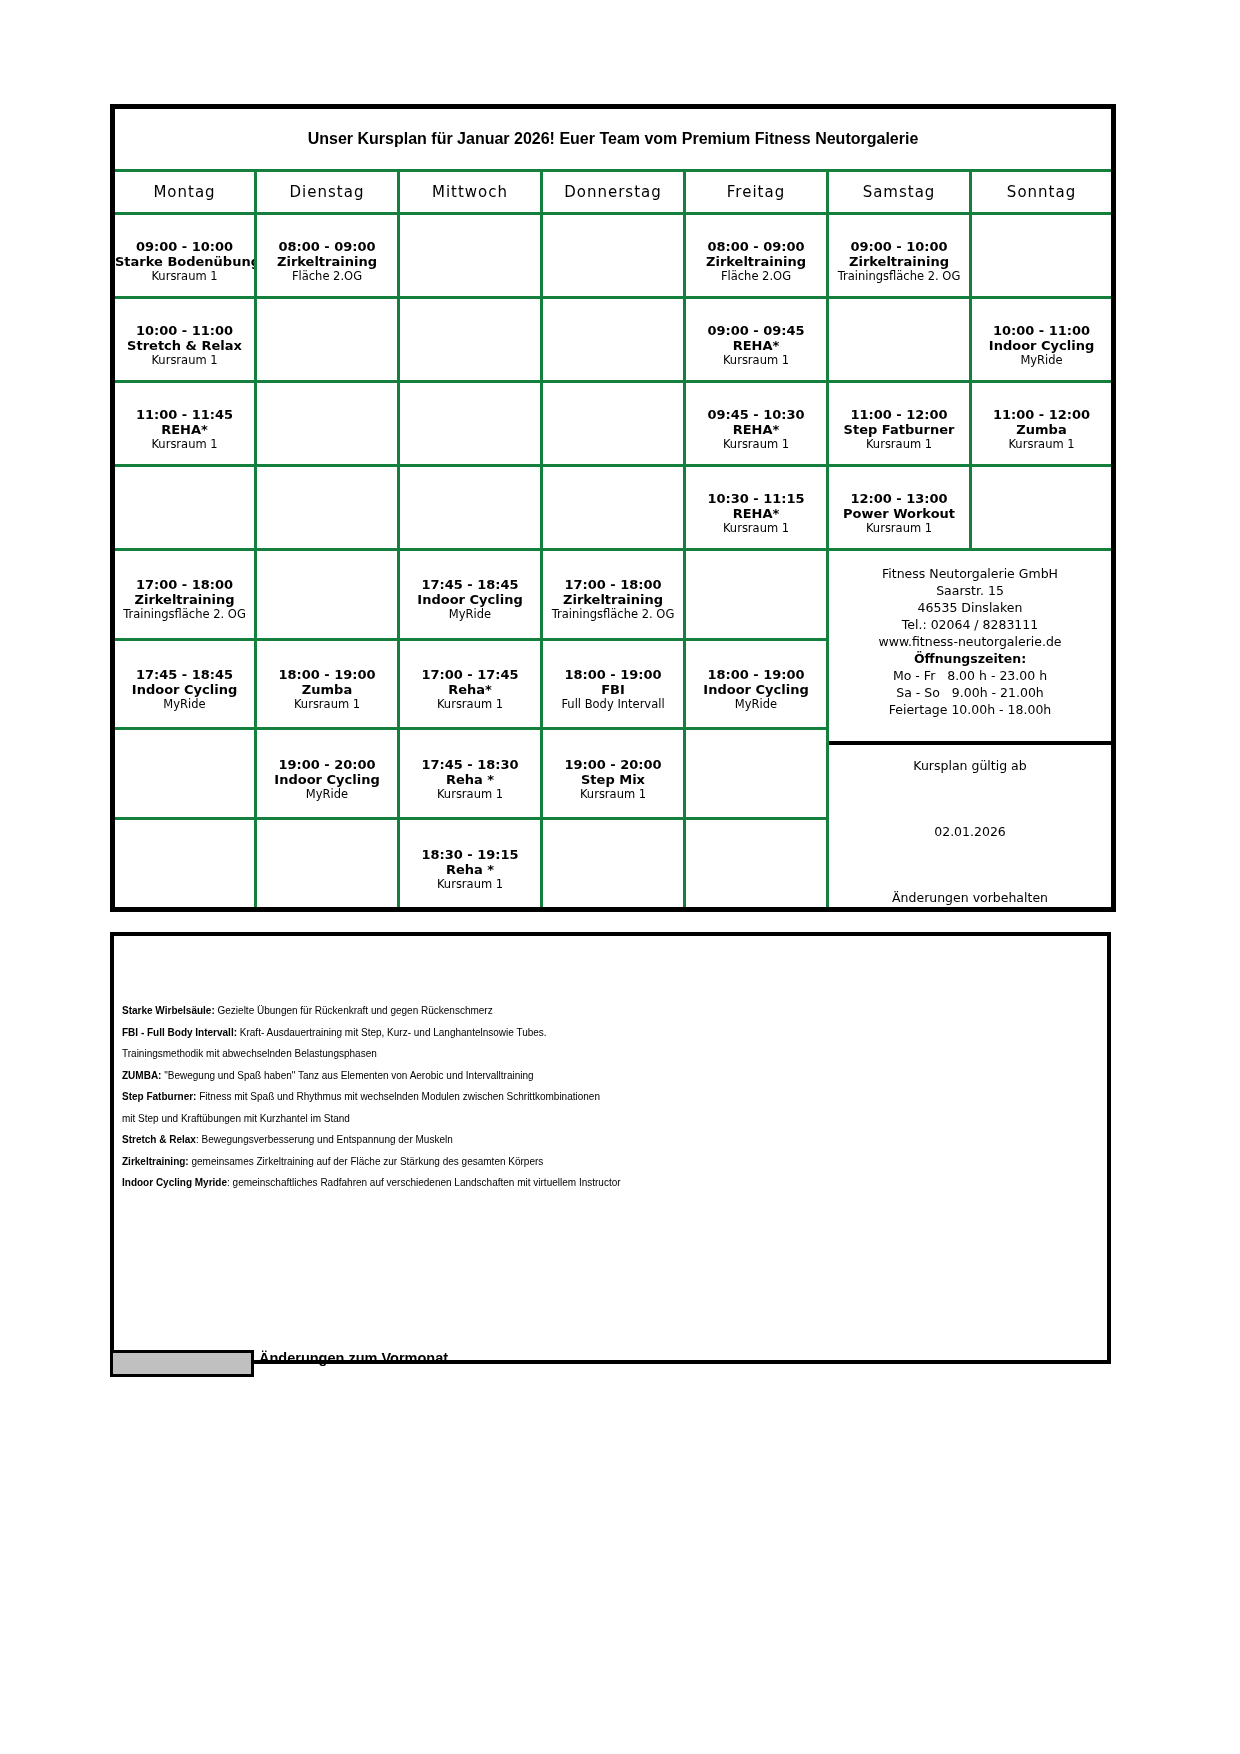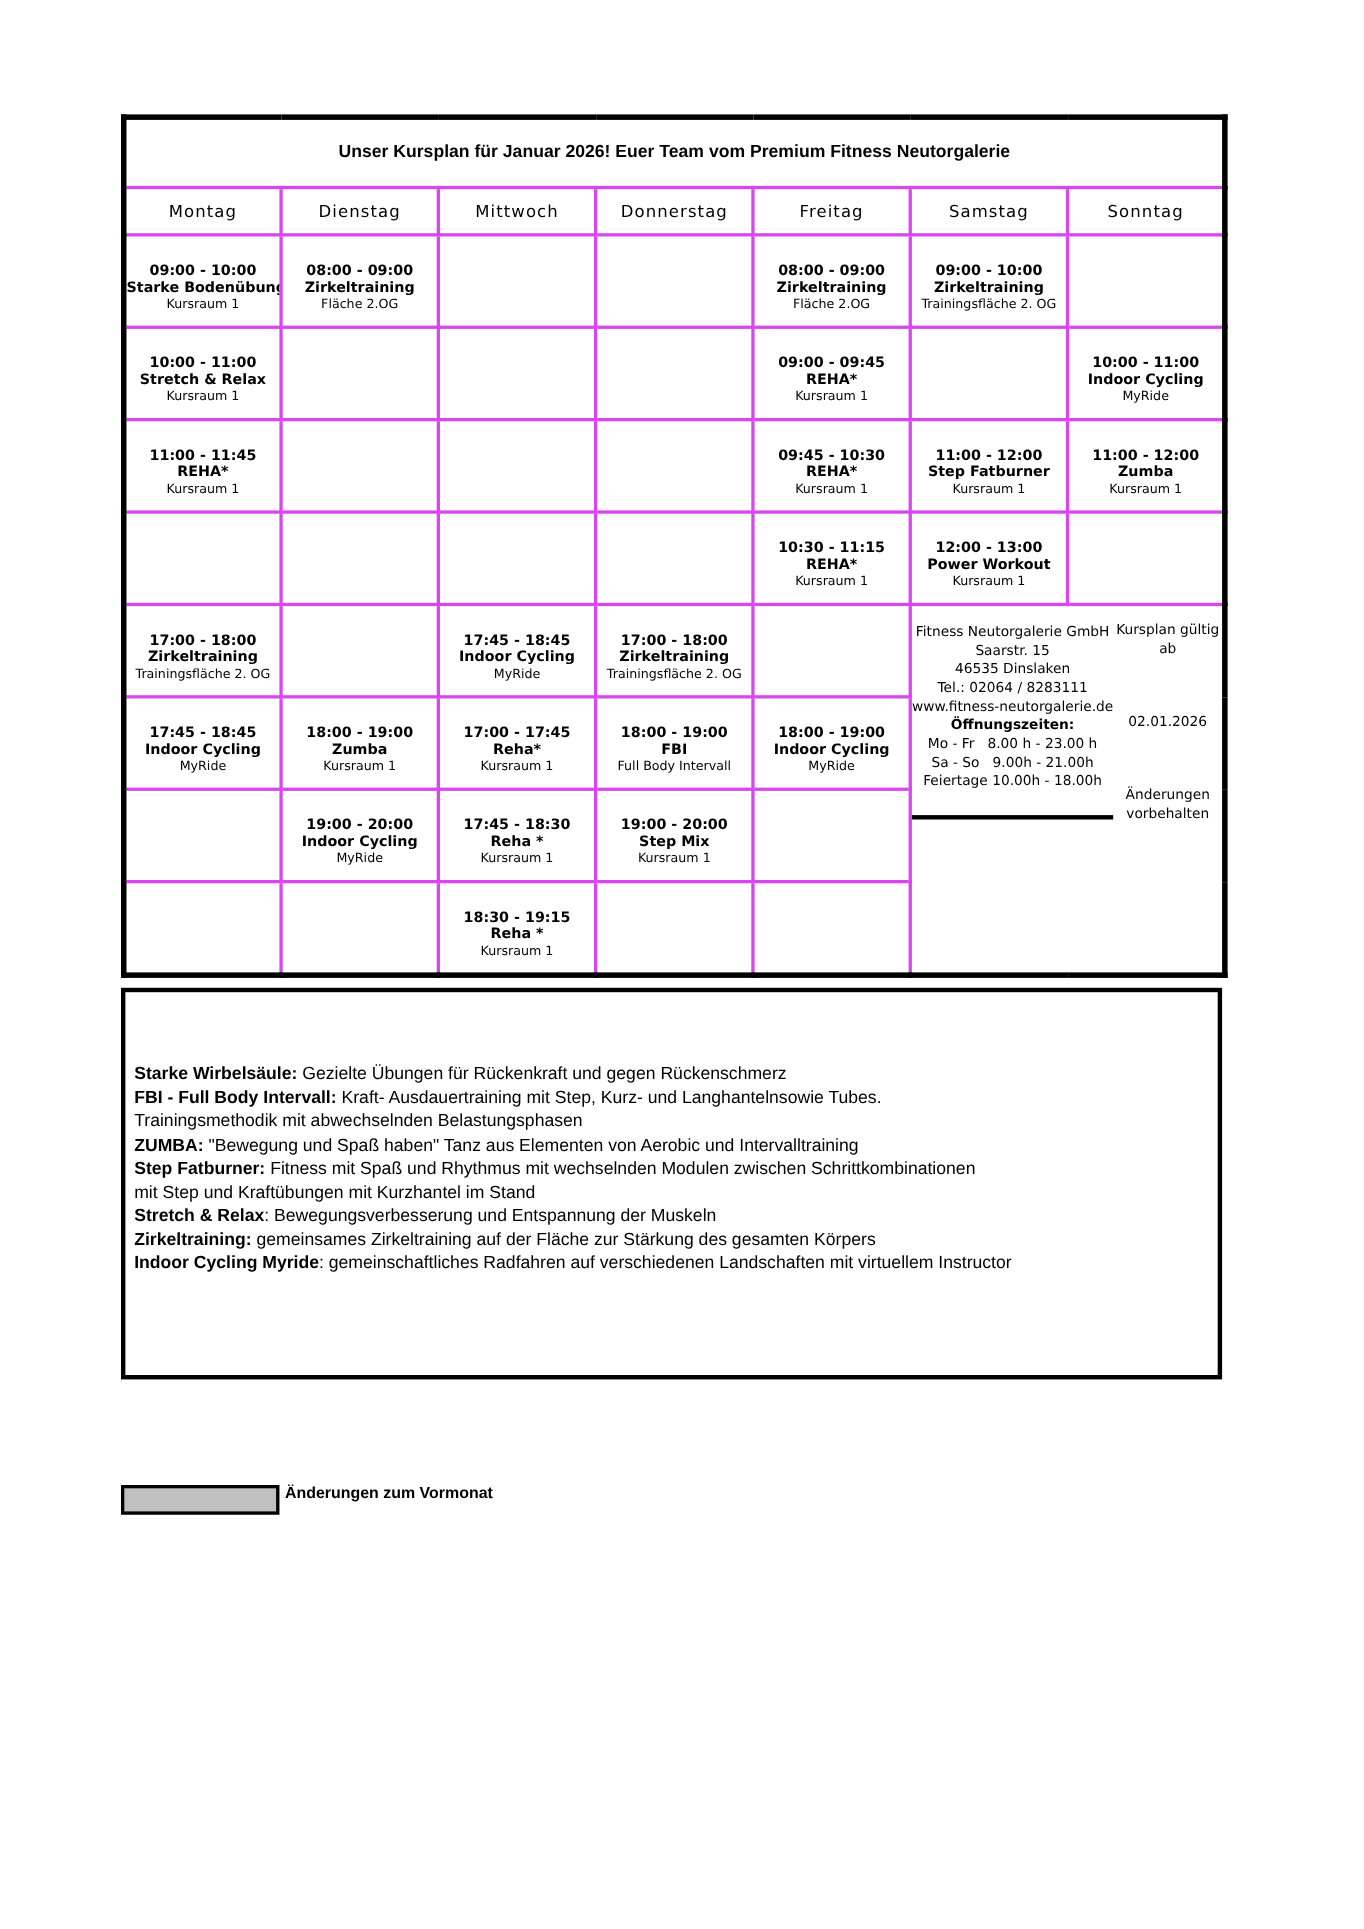--- a/index.html
+++ b/index.html
@@ -6,54 +6,54 @@
   body{
     width:1240px;height:1754px;position:relative;background:#ffffff;color:#000;
     font-family:"DejaVu Sans",sans-serif;
   }
   
   #schedule{
     position:absolute;left:110px;top:104px;width:1001px;
     border-collapse:collapse;table-layout:fixed;
     border:5px solid #000;
   }
-  #schedule td,#schedule th{border:3px solid #d946ef;overflow:hidden;}
+  #schedule td,#schedule th{border:3px solid #15803d;overflow:hidden;}
   .title-cell{
     height:58px;text-align:center;vertical-align:middle;
     font-family:"Liberation Sans",sans-serif;font-weight:bold;font-size:16px;
   }
   th.day{
     height:38px;text-align:center;vertical-align:middle;
     font-weight:normal;font-size:15px;letter-spacing:1px;
   }
   td.slot{height:81px;padding:0;vertical-align:middle;}
   .slot-inner{
     height:81px;box-sizing:border-box;display:flex;flex-direction:column;
     justify-content:center;padding:10px 0 0;text-align:center;
   }
   .slot-time,.slot-name{font-weight:bold;font-size:13px;white-space:nowrap;}
   .slot-room{font-size:11.5px;white-space:nowrap;}
   
   td.info-cell{padding:0;vertical-align:top;}
-  .info-stack{height:100%;display:flex;flex-direction:row;}
+  .info-stack{height:100%;display:flex;flex-direction:column;}
   .box-contact{
     height:176px;border-bottom:4px solid #000;box-sizing:content-box;
     padding-top:14px;text-align:center;font-size:12.5px;line-height:17px;
   }
   .hours-title{font-weight:bold;}
   .box-validity{
     flex:1;display:flex;flex-direction:column;justify-content:center;
     padding-top:12px;text-align:center;font-size:12.5px;line-height:18px;gap:48px;
   }
   
   #legend{
-    position:absolute;left:110px;top:898px;width:1001px;height:356px;
+    position:absolute;left:110px;top:932px;width:1001px;height:432px;
     box-sizing:border-box;border:4px solid #000;
     padding:64px 14px 0 8px;
-    font-family:"Liberation Sans",sans-serif;font-size:16px;line-height:21.5px;
+    font-family:"Liberation Sans",sans-serif;font-size:10px;line-height:21.5px;
   }
   .legend-term{font-weight:bold;}
   .legend-desc{white-space:pre-line;}
   
   #footer{position:absolute;left:110px;top:1350px;display:flex;}
   .swatch{width:138px;height:21px;border:3px solid #000;background:#c0c0c0;}
   .footer-label{
     font-family:"Liberation Sans",sans-serif;font-weight:bold;font-size:14.5px;
     margin-left:5px;white-space:nowrap;
   }

